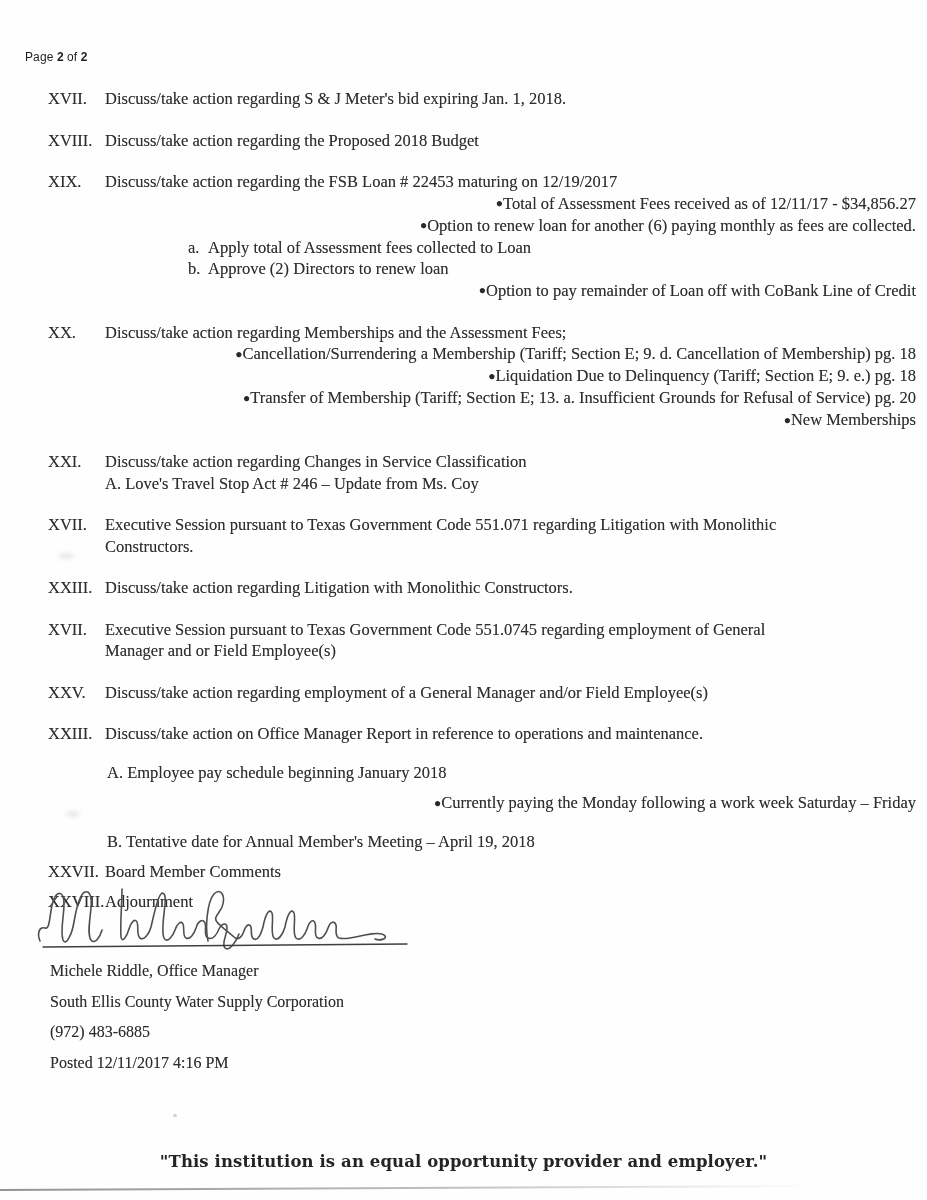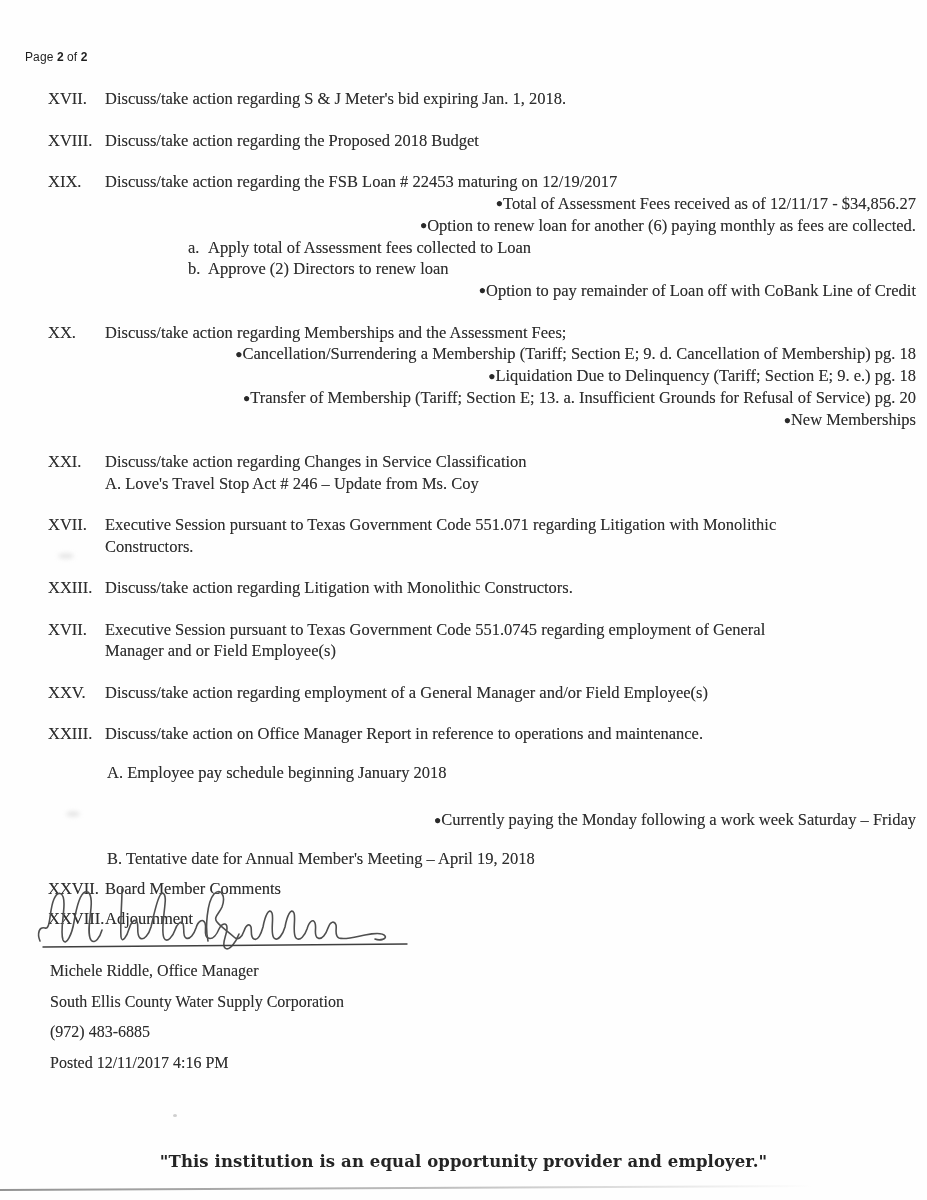--- a/index.html
+++ b/index.html
@@ -29,21 +29,21 @@
     text-shadow:0 0 0.5px rgba(46,46,46,0.45);
   }
   .item{display:flex;margin-bottom:20px;}
   .item:nth-child(10){margin-bottom:8px;}
   .item:nth-child(11){margin-bottom:9px;}
   .numeral{flex:0 0 57px;width:57px;white-space:nowrap;}
   .content{flex:1;min-width:0;}
   .line,.pline{white-space:nowrap;}
   .pline{padding-left:2px;margin-top:17px;}
   .brow{padding-left:32px;white-space:nowrap;text-align:right;}
-  .brow.loose{margin-top:26px;padding-left:30px;}
+  .brow.loose{margin-top:9px;padding-left:30px;}
   .dot{display:inline-block;width:21px;font-size:12px;vertical-align:1.5px;color:#2a2a2a;}
   .brow.loose .dot{width:25px;}
   .arow{padding-left:83px;white-space:nowrap;}
   .alabel{display:inline-block;width:20px;}
 
   
   .signature-svg{position:absolute;left:25px;top:884px;width:400px;height:75px;}
 
   
   .contact{

